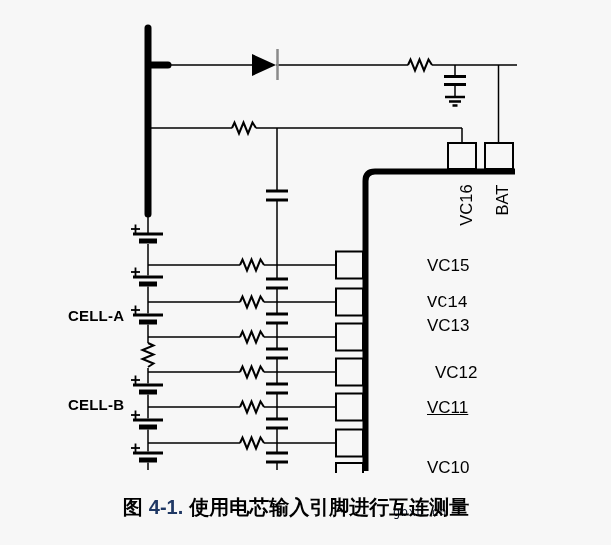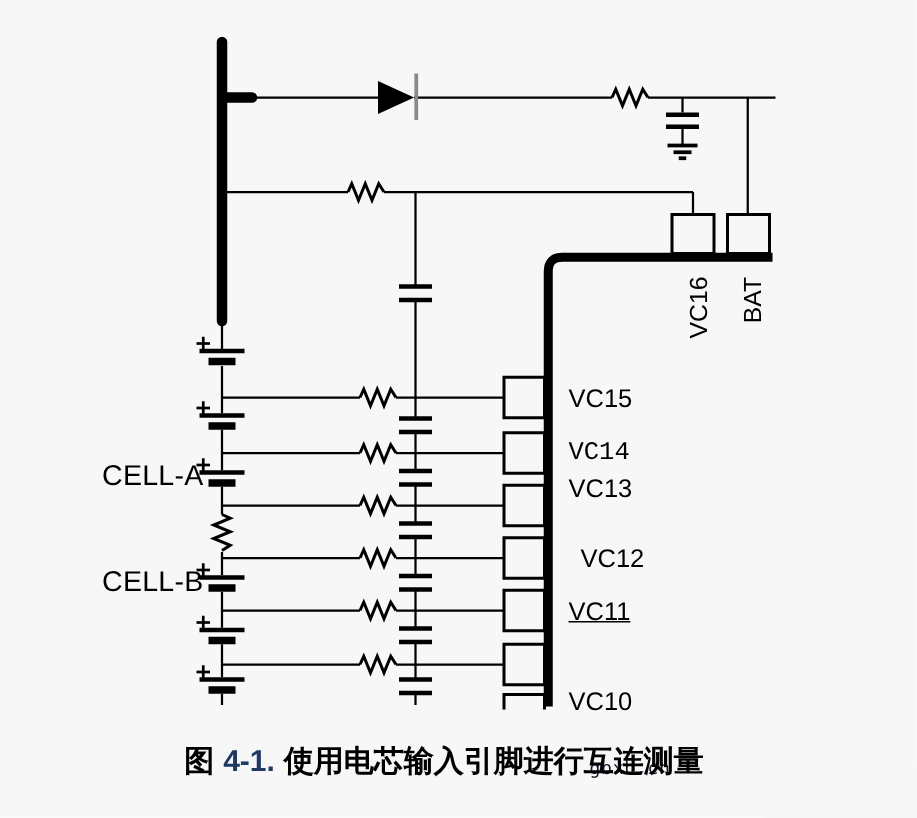--- a/index.html
+++ b/index.html
@@ -5,22 +5,22 @@
   html,body{margin:0;padding:0;}
   .page{
     position:relative;
     width:611px;height:545px;
     background:#f7f7f7;
     overflow:hidden;
     font-family:"Liberation Sans", sans-serif;
   }
   .schematic{position:absolute;left:0;top:0;}
   .txt{position:absolute;color:#000;white-space:nowrap;}
-  .cell-label{font-size:19px;letter-spacing:0.2px;}
-  .pin-label{font-size:17px;}
+  .cell-label{font-size:15px;letter-spacing:0.2px;font-weight:bold;}
+  .pin-label{font-size:17px;margin-left:48px;}
   .pin-label-vert{
     position:absolute;width:60px;height:20px;
     font-size:16.5px;color:#000;text-align:center;line-height:20px;
     transform:rotate(-90deg);white-space:nowrap;
   }
   .caption{
     position:absolute;left:0;top:494px;width:592px;
     text-align:center;font-size:20px;font-weight:bold;color:#000;
     z-index:2;
   }
@@ -156,21 +156,21 @@
       <rect x="336" y="358.5" width="27" height="27"></rect>
       <rect x="336" y="393.5" width="27" height="27"></rect>
       <rect x="336" y="429.5" width="27" height="27"></rect>
       <path d="M336,473 L336,463 L363,463 L363,473"></path>
     </g>
 
     <path d="M515,171.5 L375,171.5 Q365.5,171.5 365.5,181 L365.5,471" fill="none" stroke="#000" stroke-width="6"></path>
   </svg>
 
   <div class="txt cell-label" style="left:68px;top:307px;">CELL-A</div>
-  <div class="txt cell-label" style="left:68px;top:378px;">CELL-B</div>
+  <div class="txt cell-label" style="left:68px;top:396px;">CELL-B</div>
 
   <div class="txt pin-label" style="left:379px;top:256px;">VC15</div>
   <div class="txt pin-label" style="left:379px;top:293px;font-family:Liberation Mono, monospace;">VC14</div>
   <div class="txt pin-label" style="left:379px;top:316px;">VC13</div>
   <div class="txt pin-label" style="left:387px;top:363px;">VC12</div>
   <div class="txt pin-label" style="left:379px;top:398px;text-decoration:underline;">VC11</div>
   <div class="txt pin-label" style="left:379px;top:458px;">VC10</div>
 
   <div class="pin-label-vert" style="left:436px;top:195px;">VC16</div>
   <div class="pin-label-vert" style="left:472px;top:190px;">BAT</div>

